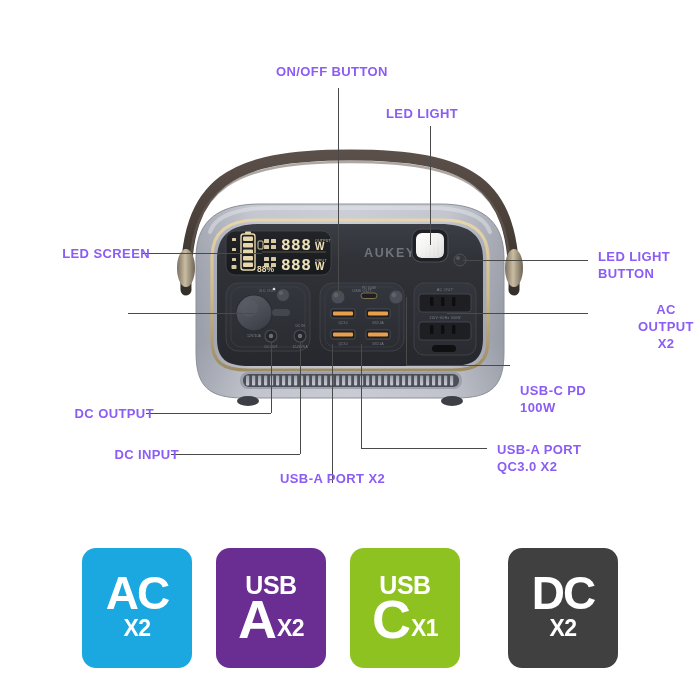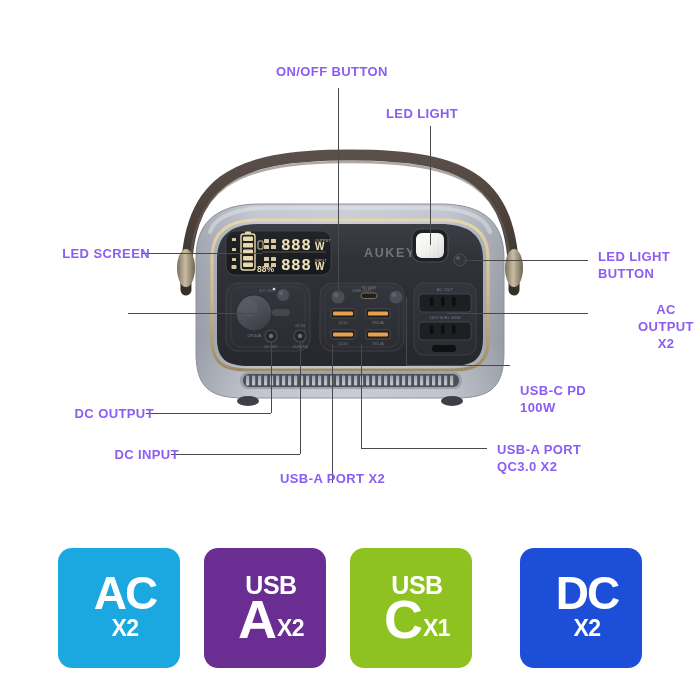--- a/index.html
+++ b/index.html
@@ -39,21 +39,20 @@
     display:flex;justify-content:center;align-items:flex-start;
     gap:24px;
   }
   .badge{
     width:110px;height:120px;border-radius:14px;
     position:relative;
     display:flex;flex-direction:column;
     align-items:center;justify-content:center;
     color:#ffffff;
     overflow:hidden;
-    padding-left:12px;
   }
   .badge .stack{display:flex;flex-direction:column;align-items:center;line-height:1;}
   .badge .pre{
     font-size:25px;font-weight:700;letter-spacing:-0.5px;
     margin-bottom:-2px;
   }
   .badge .rowline{display:flex;align-items:flex-end;justify-content:center;}
   .badge .big{
     font-size:54px;font-weight:700;letter-spacing:-2px;line-height:0.88;
   }
@@ -430,21 +429,21 @@
       </div>
       <div class="badge" style="background: rgb(141, 194, 32);">
         <div class="stack">
           <div class="pre">USB</div>
           <div class="rowline">
             <span class="big">C</span>
             <span class="qty">X1</span>
           </div>
         </div>
       </div>
-      <div class="badge" style="background: #1d4ed8; margin-left: 24px;">
+      <div class="badge" style="background: #404040; margin-left: 24px;">
         <div class="stack">
           <div class="rowline">
             <span class="big small-big">DC</span>
           </div>
           <span class="qty below">X2</span>
         </div>
       </div>
     </div>
 
 </div>

